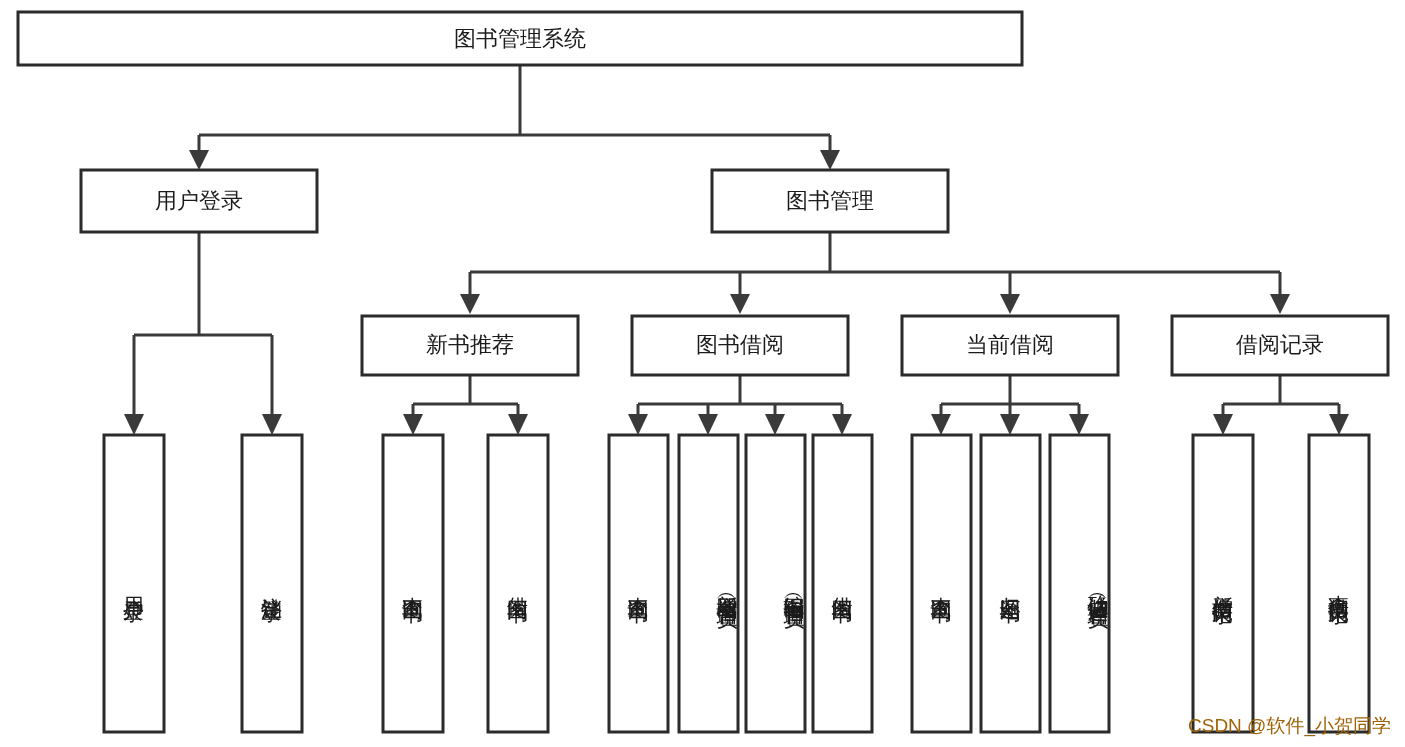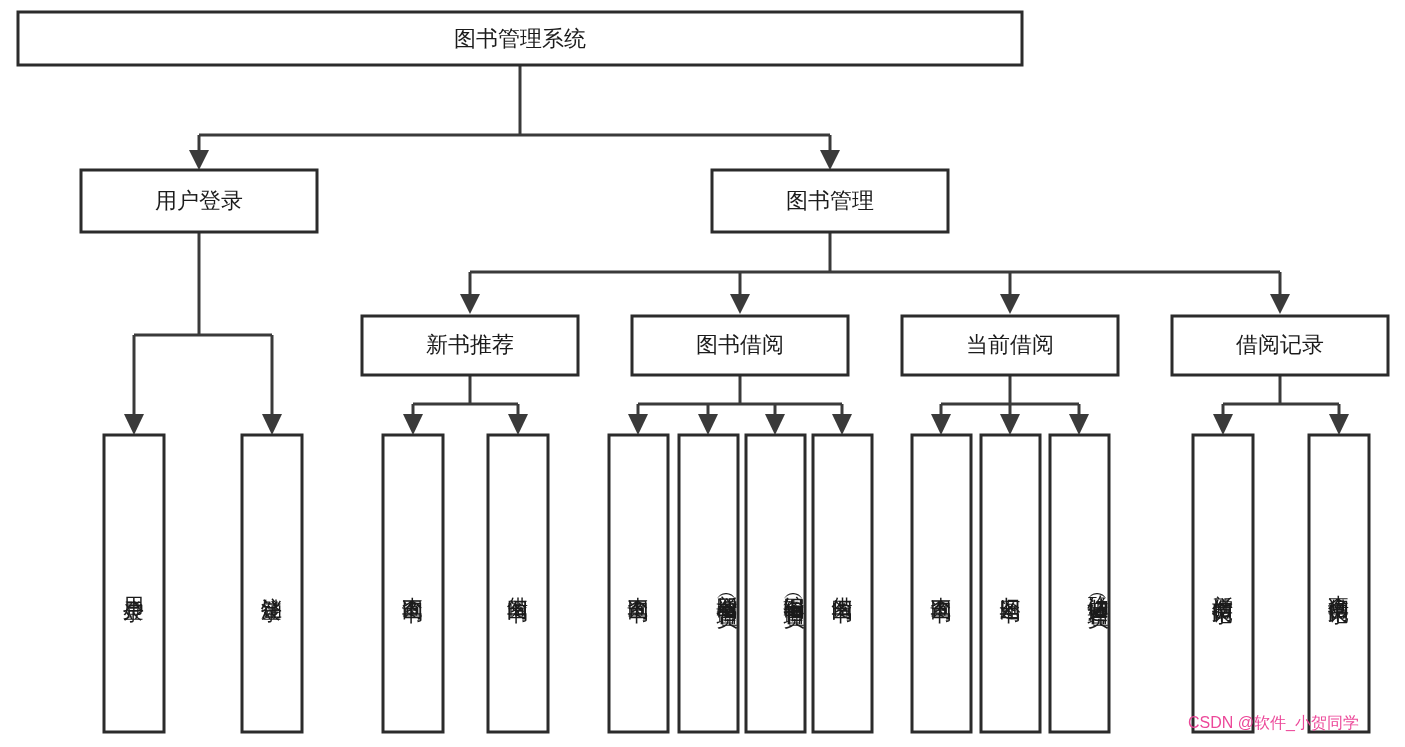--- a/index.html
+++ b/index.html
@@ -58,22 +58,22 @@
     line-height: 1.0;
     color: #1b1b1b;
     letter-spacing: 2px;
     white-space: nowrap;
     text-align: center;
     pointer-events: none;
   }
   .watermark {
     position: absolute;
     font-family: "Liberation Sans", "DejaVu Sans", sans-serif;
-    font-size: 16px;
-    color: #ec4899;
+    font-size: 19px;
+    color: #a16207;
     white-space: nowrap;
   }
 </style>
 </head>
 <body>
 
 <div id="diagram-root">
 
   <svg class="flow" viewBox="0 0 1405 747" xmlns="http://www.w3.org/2000/svg">
 

